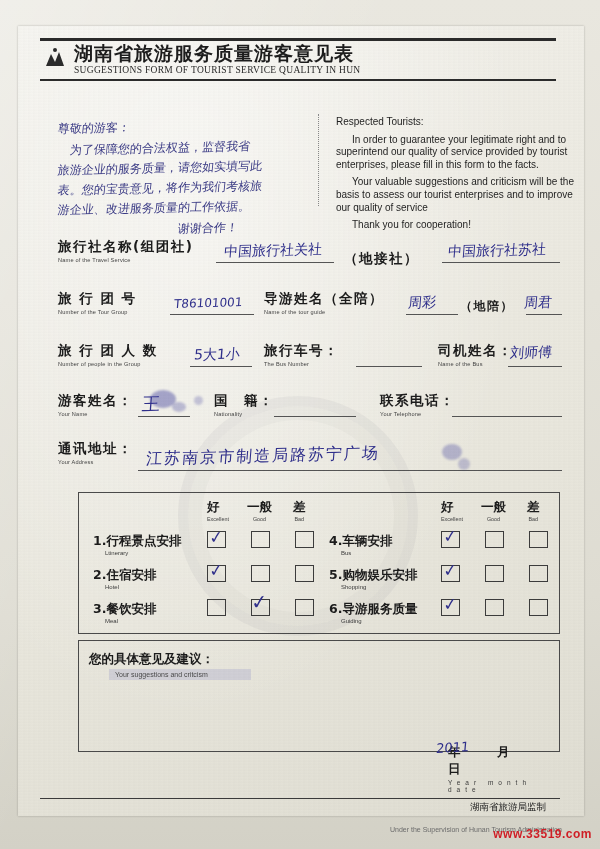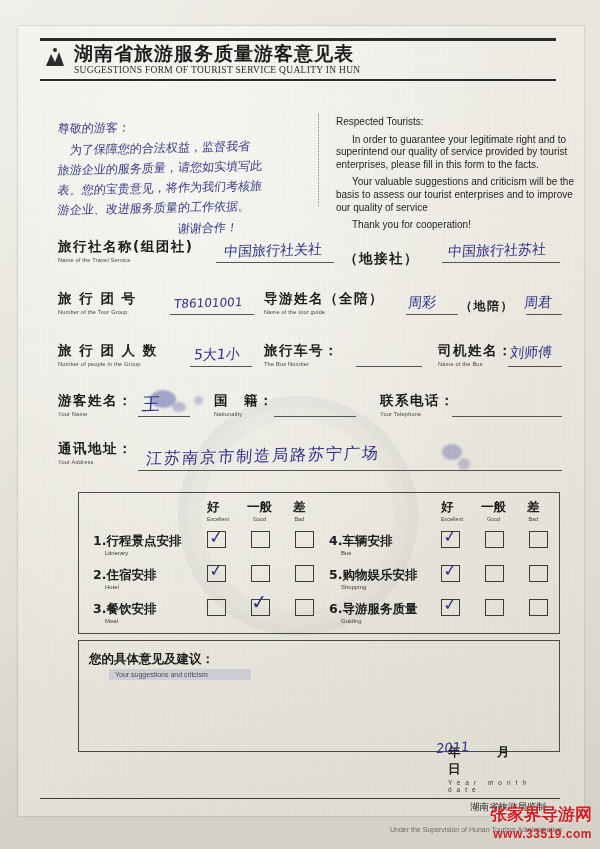--- a/index.html
+++ b/index.html
@@ -359,16 +359,15 @@
     </div>
 
     <div class="foot-rule"></div>
     <div class="foot-cn">湖南省旅游局监制</div>
     <div class="foot-en">Under the Supervision of Hunan Tourism Administration</div>
 
     <div class="noise"></div>
   </div>
 
   <div class="site">
-    <div class="site-cn">张家界导游网</div>
     <div class="site-url">www.33519.com</div>
   </div>
 </div>
 
 </body></html>

